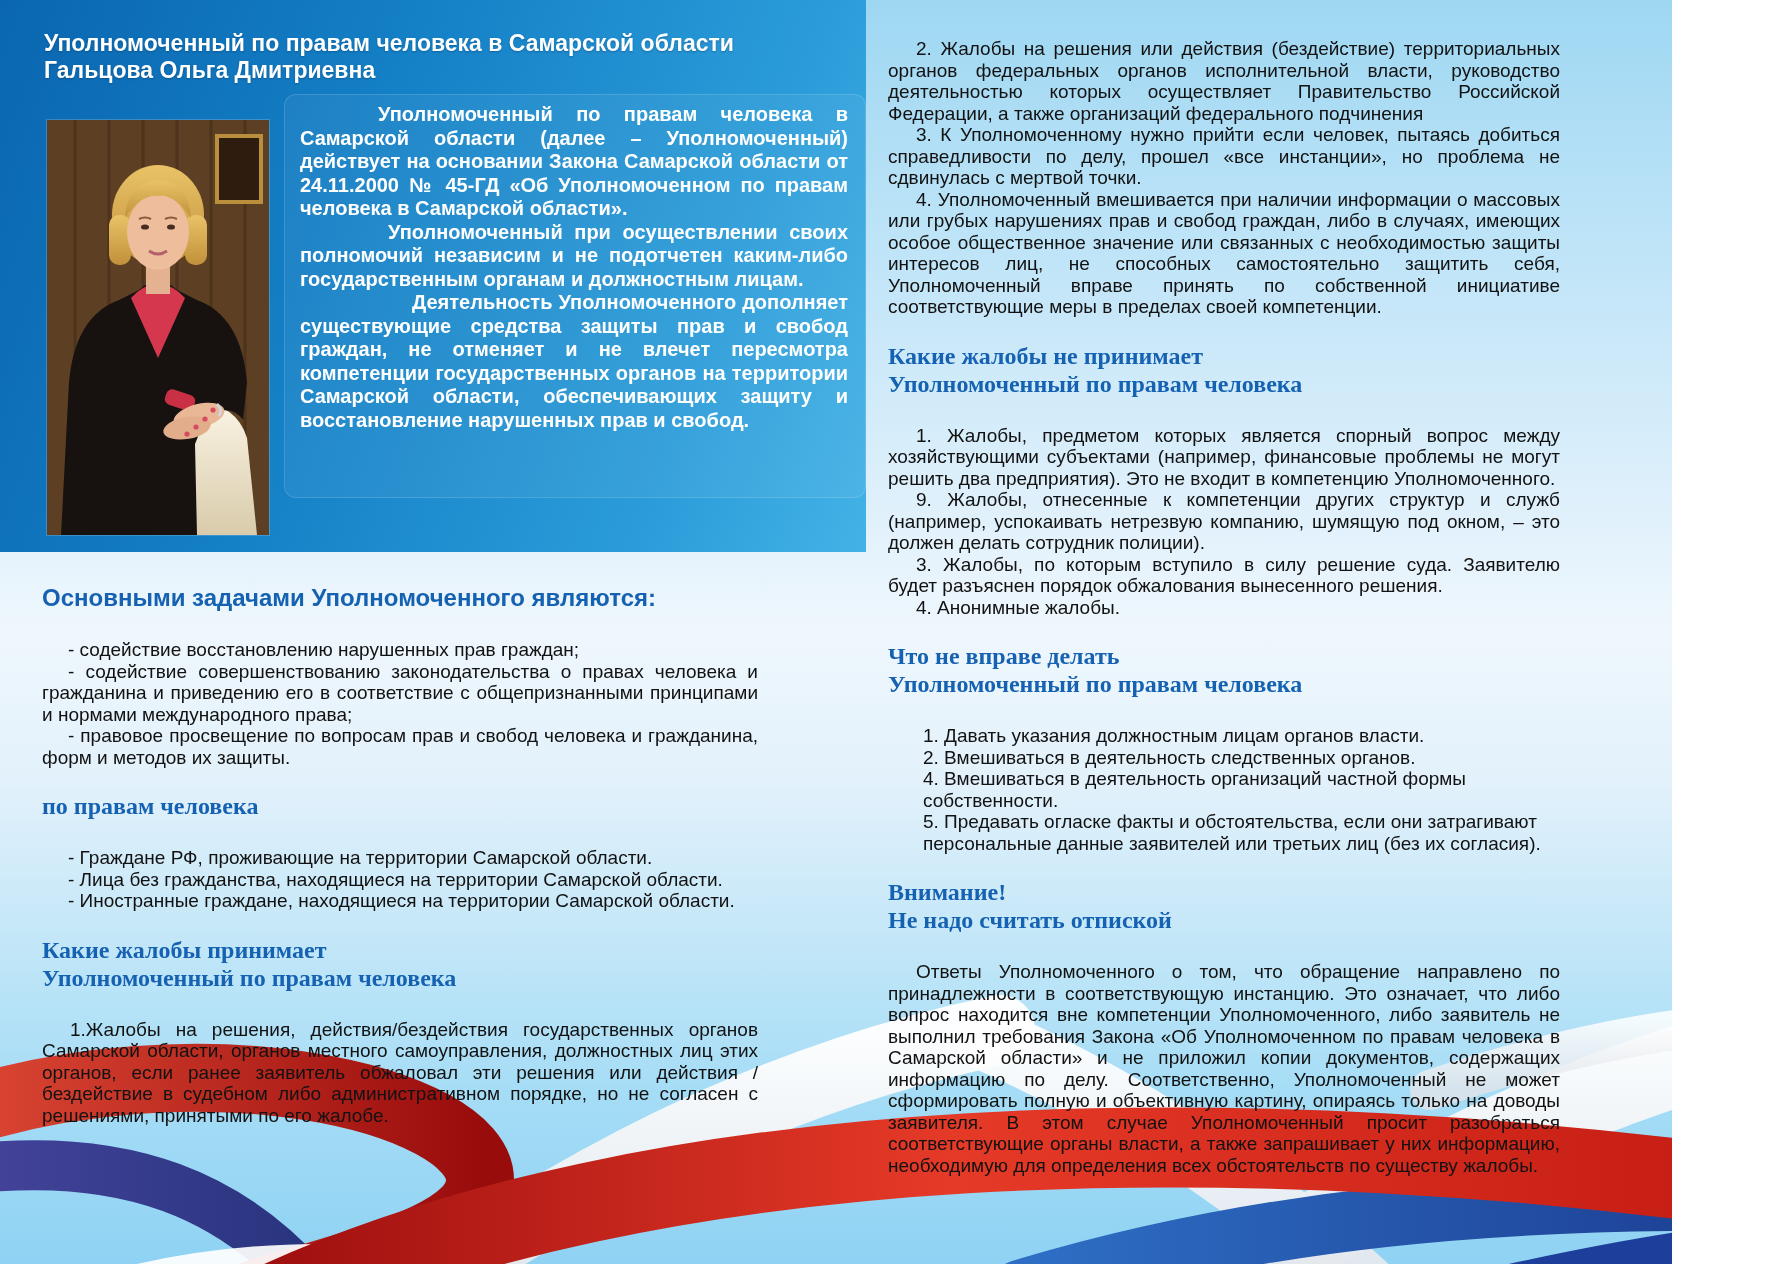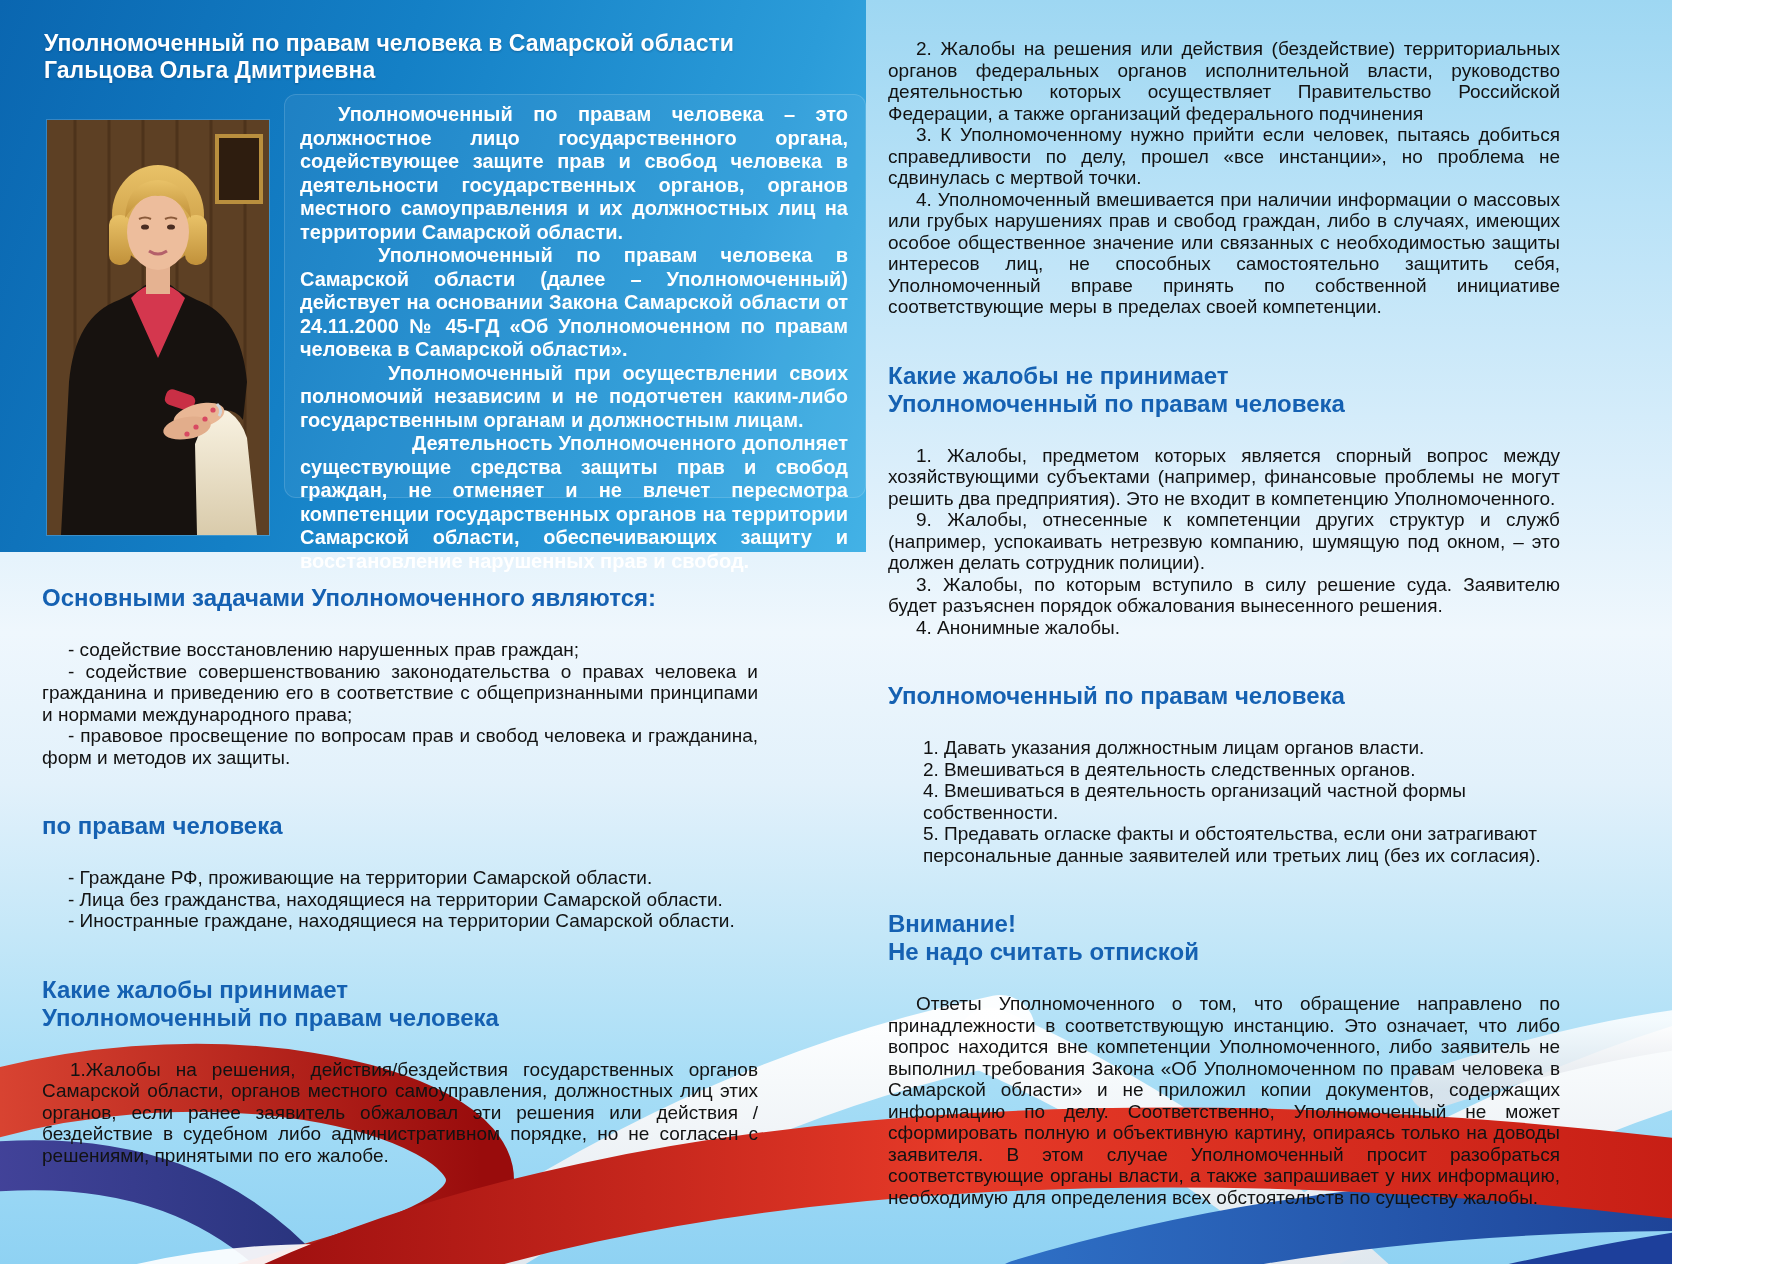--- a/index.html
+++ b/index.html
@@ -27,21 +27,21 @@
          box-shadow:0 0 0 1px rgba(255,255,255,.18);}
 
   
   .colL{position:absolute;left:42px;top:584px;width:716px;z-index:4;}
   .colR{position:absolute;left:888px;top:38px;width:672px;z-index:4;}
   .h{color:#1561b2;font-weight:bold;font-size:24px;line-height:28px;margin:0;}
   .t{font-size:19px;line-height:21.5px;color:#121212;margin:0;}
   .j{text-align:justify;}
   .pi{text-indent:28px;}
   .li{text-indent:26px;}
-  .mt-h{margin-top:44px;}   
+  .mt-h{margin-top:24px;font-family:Liberation Serif, serif;}   
   .mt-b{margin-top:27px;}   
 
   .ribbons{position:absolute;left:0;top:940px;width:1778px;height:324px;z-index:2;pointer-events:none;}
 </style>
 </head>
 <body>
 
 <div class="page">
 
   <div class="panel"></div>
@@ -93,21 +93,20 @@
       <circle cx="166" cy="290" r="2.6" fill="#d84a62"></circle>
         <circle cx="158" cy="299" r="2.6" fill="#d84a62"></circle>
       <circle cx="149" cy="307" r="2.6" fill="#d84a62"></circle>
         <circle cx="140" cy="314" r="2.6" fill="#d84a62"></circle>
       <path d="M 170 284 q 6 6 2 12" stroke="#cfd6dd" stroke-width="3" fill="none"></path>
     </g>
   </svg>
 
   <div class="introBox"></div>
   <div class="introText">
-    <p class="ind1">Уполномоченный по правам человека – это должностное лицо государственного органа, содействующее защите прав и свобод человека в деятельности государственных  органов, органов местного самоуправления и их должностных лиц на территории Самарской области.</p>
     <p class="ind2">Уполномоченный по правам человека в Самарской области (далее – Уполномоченный) действует на основании Закона Самарской области от 24.11.2000 № 45-ГД «Об Уполномоченном по правам человека в Самарской области».</p>
     <p class="ind3">Уполномоченный при осуществлении своих полномочий независим и не подотчетен каким-либо государственным органам и должностным лицам.</p>
     <p class="ind4">Деятельность Уполномоченного дополняет существующие средства защиты прав и свобод граждан, не отменяет и не влечет пересмотра компетенции государственных органов на территории Самарской области, обеспечивающих защиту и восстановление нарушенных прав и свобод.</p>
   </div>
 
   <div class="colL">
     <p class="h">Основными задачами Уполномоченного  являются:</p>
     <div class="mt-b">
       <p class="t j li">- содействие восстановлению нарушенных прав граждан;</p>
       <p class="t j li">- содействие совершенствованию законодательства о правах человека и гражданина и приведению его в соответствие с общепризнанными принципами и нормами международного права;</p>
@@ -140,20 +139,21 @@
       <p class="h">Уполномоченный по правам человека</p>
     </div>
     <div class="mt-b">
       <p class="t j pi">1. Жалобы, предметом которых является спорный вопрос между хозяйствующими субъектами (например, финансовые проблемы не могут решить два предприятия). Это не входит в компетенцию Уполномоченного.</p>
       <p class="t j pi">9. Жалобы, отнесенные к компетенции других структур и служб (например, успокаивать нетрезвую компанию, шумящую под окном, – это должен делать сотрудник полиции).</p>
       <p class="t j pi">3. Жалобы, по которым вступило в силу решение суда. Заявителю будет разъяснен порядок обжалования  вынесенного решения.</p>
       <p class="t j pi">4. Анонимные жалобы.</p>
     </div>
 
     <div class="mt-h">
+      <p class="h">Что не вправе делать</p>
       <p class="h">Уполномоченный по правам человека</p>
     </div>
     <div class="mt-b" style="padding-left:35px;">
       <p class="t">1. Давать указания должностным лицам органов власти.</p>
       <p class="t">2. Вмешиваться в деятельность следственных органов.</p>
       <p class="t">4. Вмешиваться в деятельность организаций частной формы собственности.</p>
       <p class="t" style="text-indent:0;margin-left:-35px;padding-left:35px;text-indent:0;">5. Предавать огласке факты и обстоятельства, если они затрагивают персональные данные заявителей или третьих лиц (без их согласия).</p>
     </div>
 
     <div class="mt-h">

